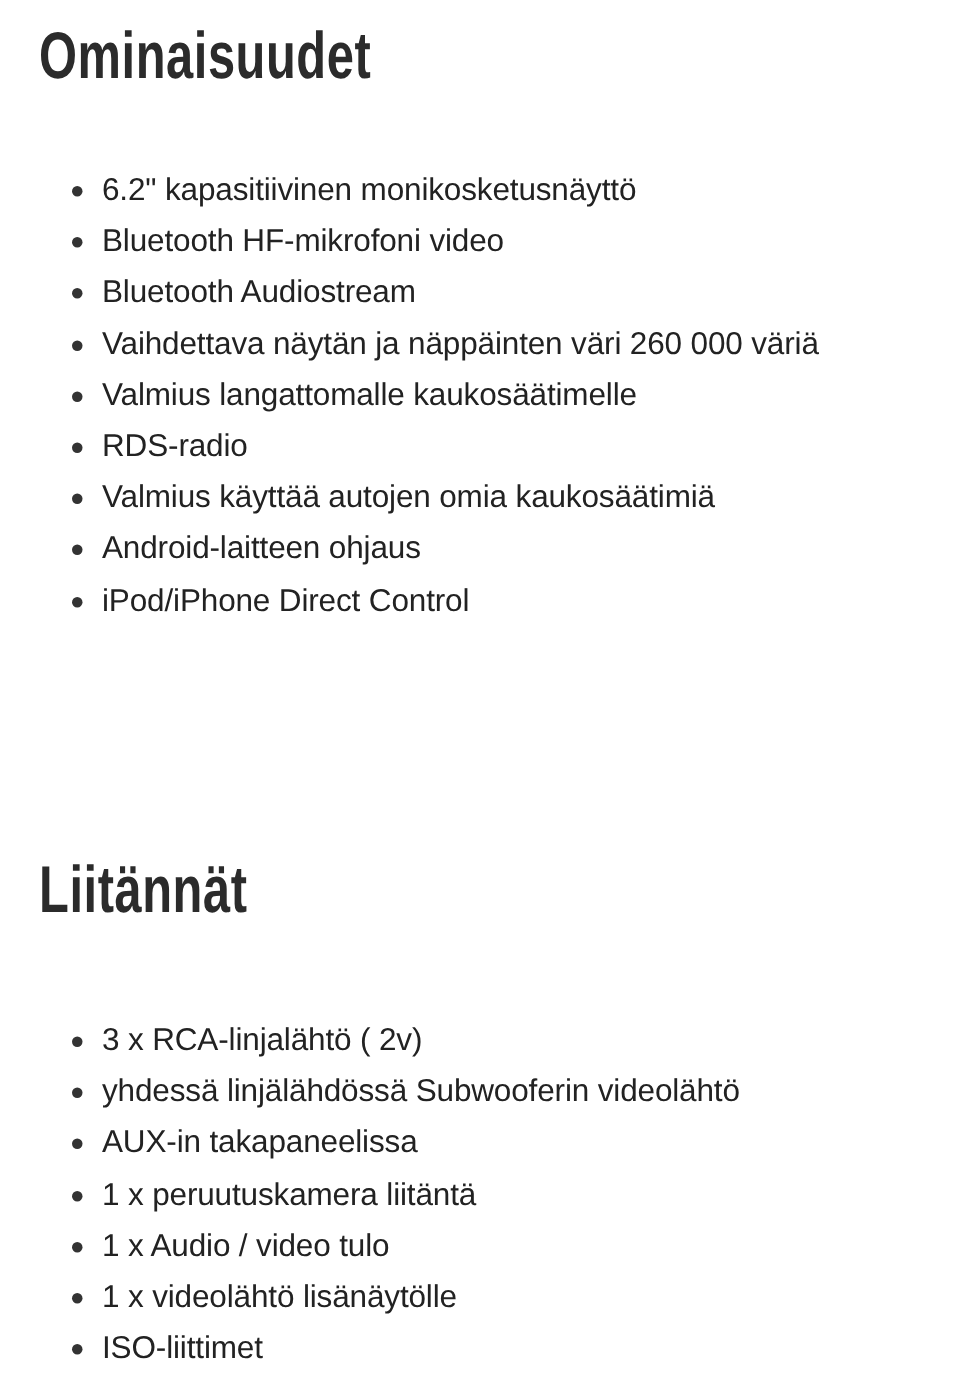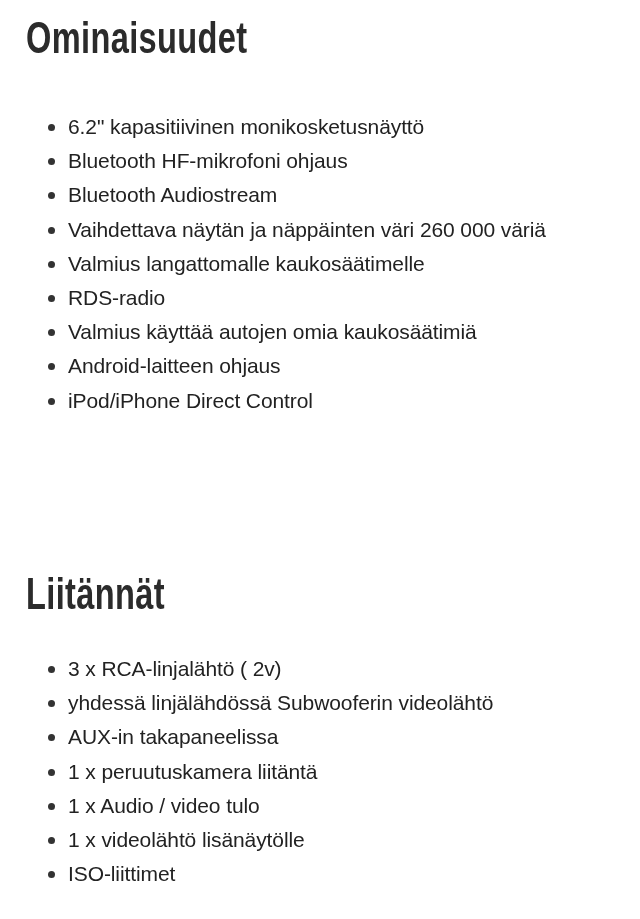--- a/index.html
+++ b/index.html
@@ -32,21 +32,21 @@
     #title-2 { top: 572px; }
     ul.feature-list {
       position: absolute;
       left: 0;
       margin: 0;
       padding: 0 0 0 68px;
       list-style: none;
       width: 560px;
     }
     #list-1 { top: 110px; }
-    #list-2 { top: 652px; }
+    #list-2 { top: 677px; }
     ul.feature-list li {
       position: relative;
       font-size: 21px;
       line-height: 34.2px;
       color: #222222;
       font-weight: 400;
       letter-spacing: -0.1px;
     }
     ul.feature-list li::before {
       content: "";
@@ -58,21 +58,21 @@
       border-radius: 50%;
       background: #333333;
     }
   </style>
 </head>
 <body>
 
 <h2 id="title-1" class="section-title">Ominaisuudet</h2>
 <ul id="list-1" class="feature-list">
   <li>6.2" kapasitiivinen monikosketusnäyttö</li>
-  <li>Bluetooth HF-mikrofoni ohjaus</li>
+  <li>Bluetooth HF-mikrofoni video</li>
   <li>Bluetooth Audiostream</li>
   <li style="width:500px;">Vaihdettava näytän ja näppäinten väri 260 000 väriä</li>
   <li>Valmius langattomalle kaukosäätimelle</li>
   <li>RDS-radio</li>
   <li>Valmius käyttää autojen omia kaukosäätimiä</li>
   <li>Android-laitteen ohjaus</li>
   <li>iPod/iPhone Direct Control</li>
 </ul>
 
 <h2 id="title-2" class="section-title">Liitännät</h2>

